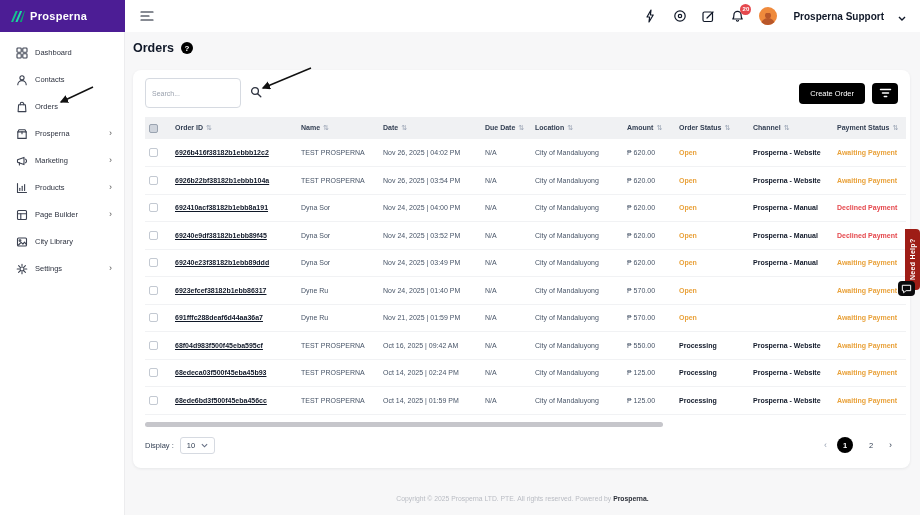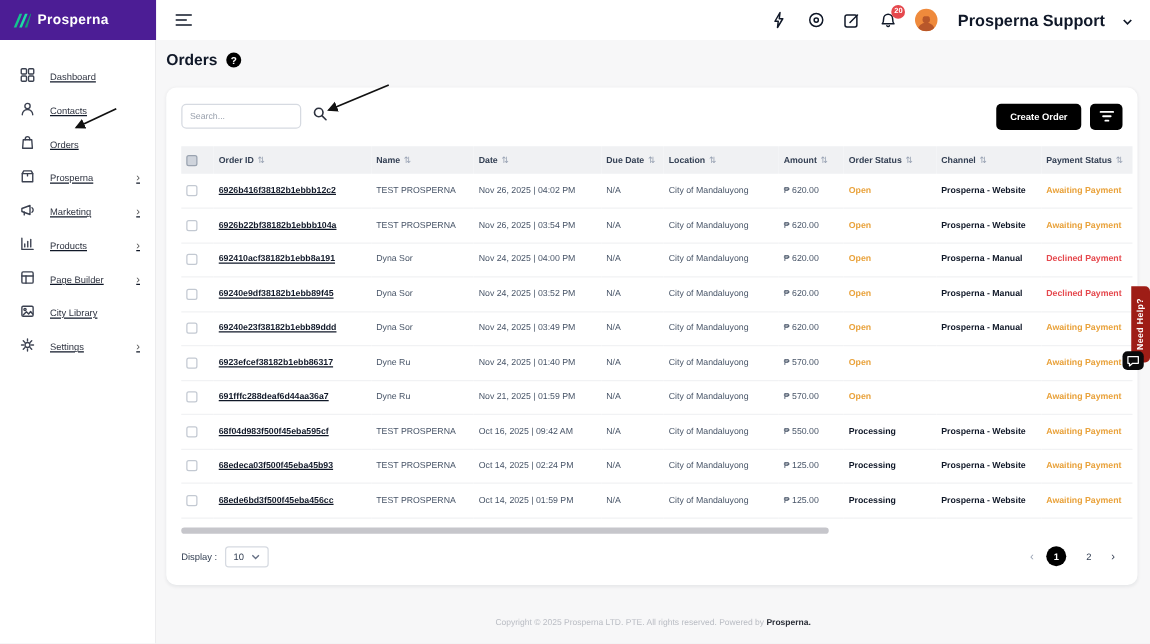--- a/index.html
+++ b/index.html
@@ -13,51 +13,51 @@
   .brandbar .logotext{color:#fff;font-size:11px;font-weight:700;letter-spacing:.3px;}
   .topbar{position:absolute;left:125px;top:0;right:0;height:32px;background:#fff;
           display:flex;align-items:center;padding:0 14px;}
   .tb-icons{margin-left:auto;display:flex;align-items:center;gap:14px;}
   .tb-ic{position:relative;width:15px;height:15px;display:flex;align-items:center;justify-content:center;cursor:pointer;}
   .tb-ic svg{stroke:#101828;fill:none;stroke-width:1.2;stroke-linecap:round;stroke-linejoin:round;}
   .badge{position:absolute;top:-5px;right:-6px;min-width:11px;height:11px;border-radius:6px;background:#e5484d;
          color:#fff;font-size:6px;font-weight:700;display:flex;align-items:center;justify-content:center;padding:0 2px;}
   .avatar{width:18px;height:18px;border-radius:50%;background:#ef8a3c;overflow:hidden;display:flex;align-items:flex-end;justify-content:center;}
   .avatar svg{display:block;}
-  .support{font-size:13px;font-weight:700;color:#101828;margin-left:2px;}
+  .support{font-size:10px;font-weight:700;color:#101828;margin-left:2px;}
   .caret svg{stroke:#101828;fill:none;stroke-width:1.4;}
 
   
   .sidebar{position:absolute;left:0;top:32px;width:125px;bottom:0;background:#fff;
            border-right:1px solid #ececee;padding-top:7px;}
-  .side-item{display:flex;align-items:flex-end;gap:12px;height:27px;padding:0 12px 0 16px;cursor:pointer;text-decoration:underline;}
+  .side-item{display:flex;align-items:center;gap:7px;height:27px;padding:0 12px 0 16px;cursor:pointer;}
   .sicon{width:12px;height:12px;display:flex;}
   .sicon svg{stroke:#3b4150;fill:none;stroke-width:1.1;stroke-linecap:round;stroke-linejoin:round;}
   .slabel{font-size:7.5px;font-weight:500;color:#2e3340;}
   .schev{margin-left:auto;font-size:9px;color:#555;line-height:1;}
 
   
   .main{position:absolute;left:125px;top:32px;right:0;bottom:0;background:#f7f7f8;}
   .page-head{position:absolute;left:8px;top:9px;display:flex;align-items:center;gap:7px;}
   .page-title{font-size:12.5px;font-weight:700;color:#101828;}
   .help-circ{width:12px;height:12px;border-radius:50%;background:#000;color:#fff;font-size:8px;font-weight:700;
              display:flex;align-items:center;justify-content:center;cursor:pointer;}
   .card{position:absolute;left:8px;top:38px;right:10px;height:398px;background:#fff;border-radius:8px;
         box-shadow:0 1px 3px rgba(16,24,40,.07);padding:12px;}
 
   
   .card-toolbar{display:flex;align-items:center;height:22px;}
   .search-wrap{display:flex;align-items:center;gap:9px;}
-  .search-input{width:96px;height:20px;border:1px solid #d6dae1;border-radius:4px;font-size:7px;
+  .search-input{width:96px;height:30px;border:1px solid #d6dae1;border-radius:4px;font-size:7px;
                 padding:0 6px;color:#101828;outline:none;font-family:inherit;}
   .search-input::placeholder{color:#9aa1ad;}
   .mag svg{stroke:#2e3340;fill:none;stroke-width:1.3;stroke-linecap:round;}
   .toolbar-right{margin-left:auto;display:flex;align-items:center;gap:7px;}
   .btn-create{background:#000;color:#fff;border:none;border-radius:4px;height:21px;padding:0 11px;
-              font-size:7.5px;font-weight:700;font-family:inherit;cursor:pointer;}
+              font-size:7.5px;font-weight:400;font-family:inherit;cursor:pointer;}
   .btn-filter{background:#000;border:none;border-radius:4px;height:21px;width:26px;display:flex;
               align-items:center;justify-content:center;cursor:pointer;}
   .btn-filter svg{stroke:#fff;stroke-width:1.5;stroke-linecap:round;}
 
   
   table{border-collapse:collapse;table-layout:fixed;width:761px;margin-top:13px;}
   thead th{background:#f0f1f3;height:22px;font-size:7px;font-weight:700;color:#344054;text-align:left;
            padding:0 4px;white-space:nowrap;overflow:hidden;}
   .sorticon{color:#98a2b3;font-size:7px;margin-left:3px;font-weight:400;}
   tbody td{height:27.5px;border-bottom:1px solid #f1f2f4;font-size:7px;color:#475467;padding:0 4px;

